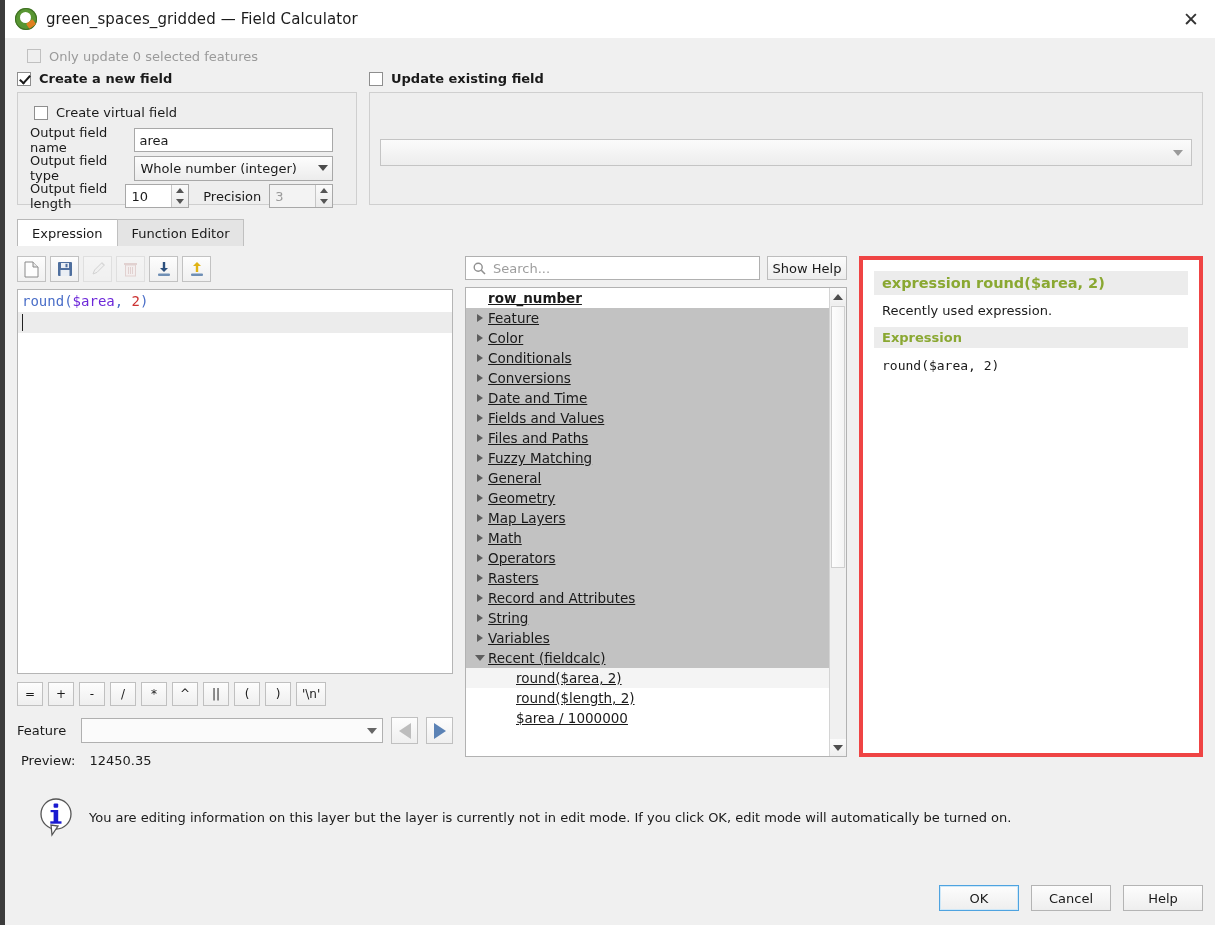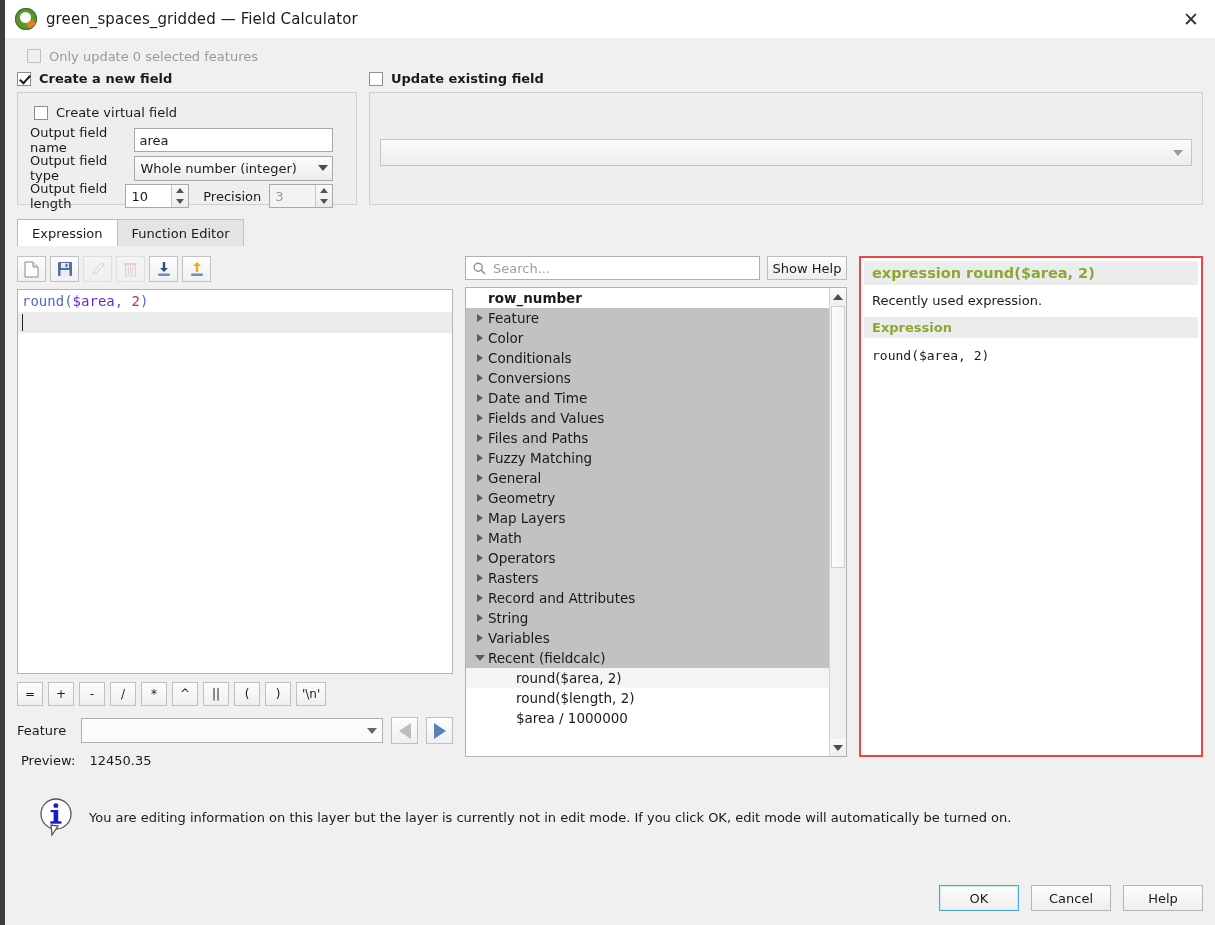--- a/index.html
+++ b/index.html
@@ -323,20 +323,21 @@
     border: 1px solid #b2b2b2;
     background: #ffffff;
     height: 470px;
     display: flex;
     overflow: hidden;
     position: relative;
   }
   .tree {
     flex: 1;
     overflow: hidden;
+    text-decoration: underline;
   }
   .tree-row {
     height: 20px;
     display: flex; align-items: center;
     font-size: 13.5px;
     padding-left: 6px;
     cursor: pointer;
   }
   .tree-row .exp {
     width: 16px; flex: none;
@@ -388,25 +389,25 @@
     left: 1px; right: 1px;
     top: 18px; height: 262px;
     background: linear-gradient(90deg,#fdfdfd,#f4f4f4);
     border: 1px solid #cfcfcf;
     cursor: pointer;
   }
 
   
   .pane-help {
     flex: 1;
-    border: 2px solid #ef4444;
+    border: 4px solid #ef4444;
     background: #ffffff;
     margin-top: 0;
     height: 501px;
-    padding: 3px;
+    padding: 11px;
     overflow: hidden;
   }
   .help-h1 {
     background: #ececec;
     color: #8aa832;
     font-weight: bold;
     font-size: 14.5px;
     padding: 4px 8px;
   }
   .help-p { padding: 8px 8px 9px 8px; font-size: 13px; }

